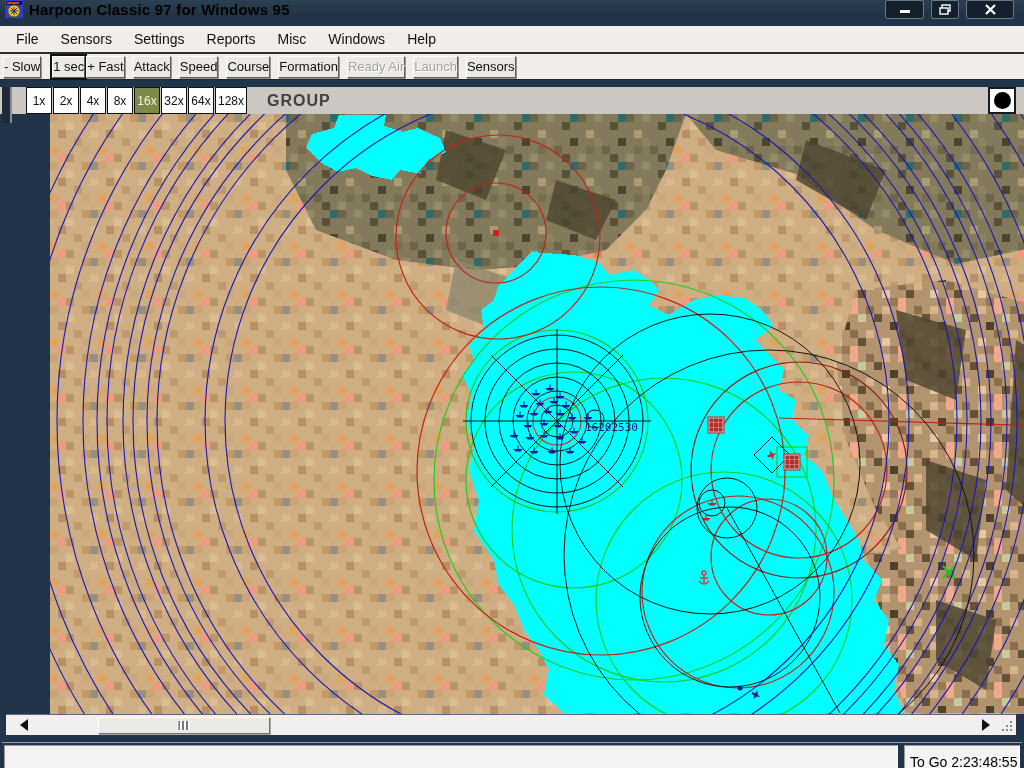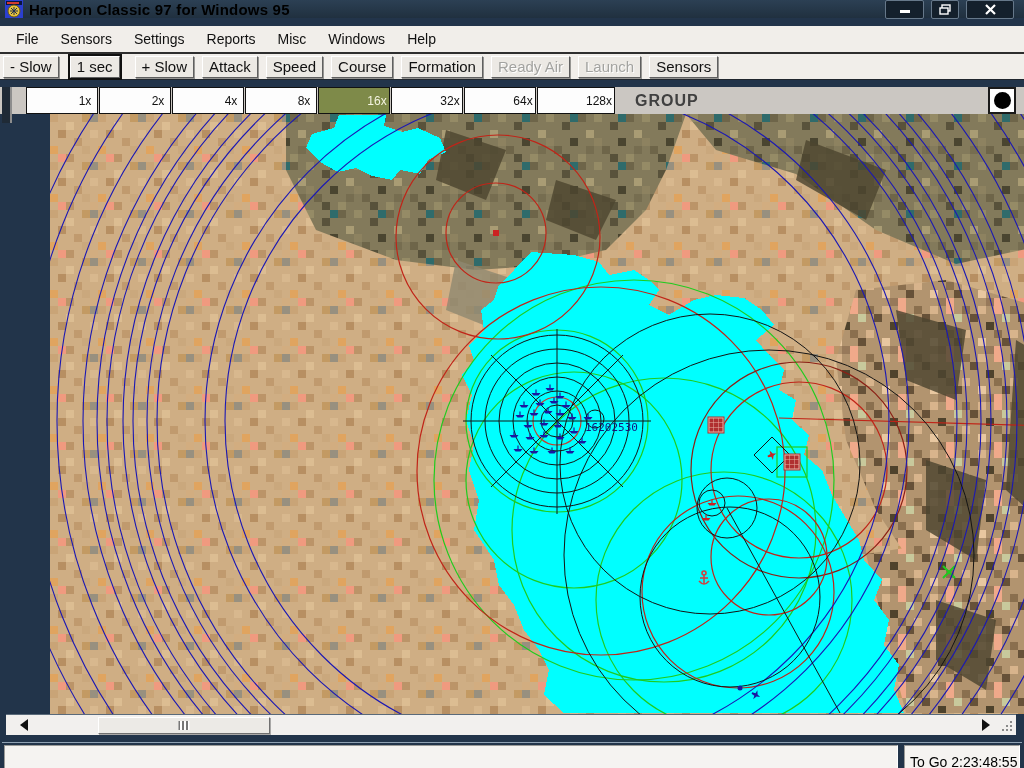--- a/index.html
+++ b/index.html
@@ -30,39 +30,39 @@
     display:flex;align-items:center;box-sizing:border-box;padding-left:8px;
   }
   .menu-item{font-size:14px;color:#101010;padding:4px 8px;margin-right:6px;cursor:pointer;}
   
   .toolbar{
     position:absolute;left:0;top:54px;width:1024px;height:26px;
     background:#f1eeea;border-bottom:1px solid #20262e;
     display:flex;align-items:center;box-sizing:border-box;padding-left:3px;
   }
   .tbtn{
-    height:20px;margin-right:8px;padding:0 6px;
-    background:#ece9e4;color:#101010;font-size:15px;
+    height:20px;margin-right:8px;padding:0 0;
+    background:#ece9e4;color:#101010;font-size:13px;
     border:1px solid;border-color:#ffffff #5f5f5f #5f5f5f #ffffff;
     box-shadow:1px 1px 0 rgba(40,40,40,.45);
     display:flex;align-items:center;justify-content:center;cursor:pointer;white-space:nowrap;
   }
-  .tbtn.default{box-shadow:0 0 0 2px #111;margin-left:3px;margin-right:15px;}
+  .tbtn.default{box-shadow:0 0 0 2px #111;margin-left:3px;margin-right:1px;}
   .tbtn.disabled{color:#a3a3a0;text-shadow:1px 1px 0 #fff;cursor:default;}
   .frame-strip{position:absolute;left:0;top:80px;width:1024px;height:7px;background:#22344a;}
   
   .zoomrow{
     position:absolute;left:0;top:87px;width:1024px;height:27px;
     background:#cbc7c2;display:flex;align-items:center;
   }
   .map-corner{position:absolute;left:2px;top:0;width:8px;height:36px;background:#1f2a36;border-right:2px solid #8d8d8d;}
   .zbtns{display:flex;margin-left:26px;gap:1px;}
   .zbtn{
     width:24px;height:25px;background:#fdfdfd;border:1px solid #111;
-    font-size:12px;color:#111;display:flex;align-items:center;justify-content:center;cursor:pointer;padding-left:46px;
+    font-size:12px;color:#111;display:flex;align-items:center;justify-content:center;cursor:pointer;
   }
   .zbtn.wide{width:30px;}
   .zbtn.selected{background:#7e8a49;color:#f4f4e2;border-color:#111;}
   .group-label{margin-left:20px;font-size:16px;font-weight:bold;letter-spacing:1px;color:#404040;}
   .daynight{
     position:absolute;right:8px;top:0;width:28px;height:27px;background:#fff;
     border:2px solid #1a1a1a;box-sizing:border-box;display:flex;align-items:center;justify-content:center;cursor:pointer;
   }
   .daynight .dot{width:17px;height:17px;border-radius:50%;background:#000;}
   
@@ -140,21 +140,21 @@
   <span class="menu-item">Settings</span>
   <span class="menu-item">Reports</span>
   <span class="menu-item">Misc</span>
   <span class="menu-item">Windows</span>
   <span class="menu-item">Help</span>
 </div>
 
 <div class="toolbar">
   <div class="tbtn">- Slow</div>
   <div class="tbtn default">1 sec</div>
-  <div class="tbtn">+ Slow</div>
+  <div class="tbtn">+ Fast</div>
   <div class="tbtn">Attack</div>
   <div class="tbtn">Speed</div>
   <div class="tbtn">Course</div>
   <div class="tbtn">Formation</div>
   <div class="tbtn disabled">Ready Air</div>
   <div class="tbtn disabled">Launch</div>
   <div class="tbtn">Sensors</div>
 </div>
 <div class="frame-strip"></div>
 

